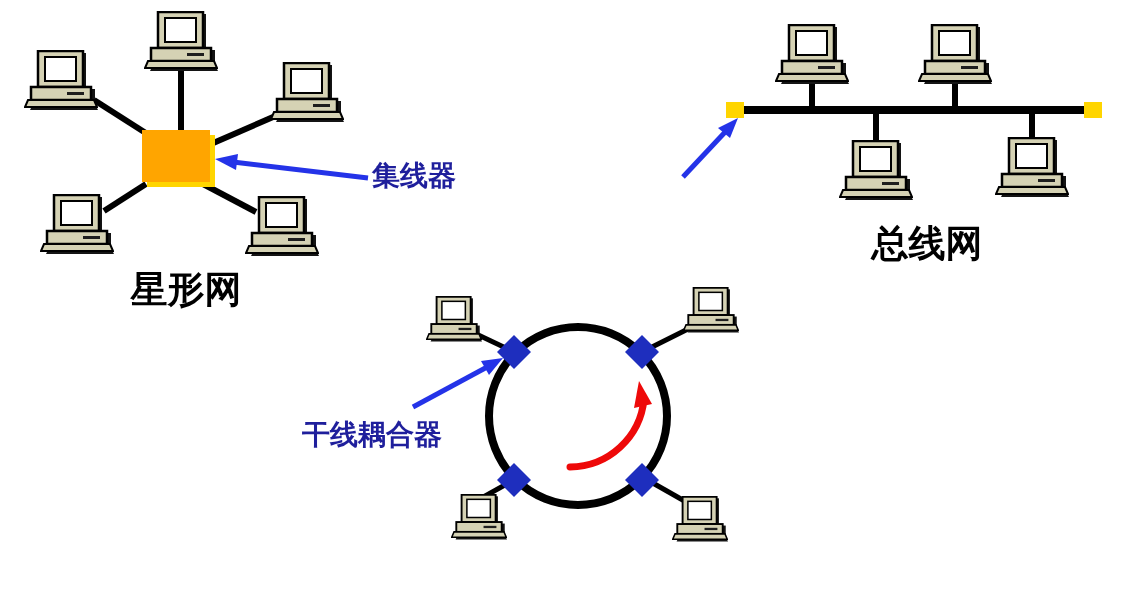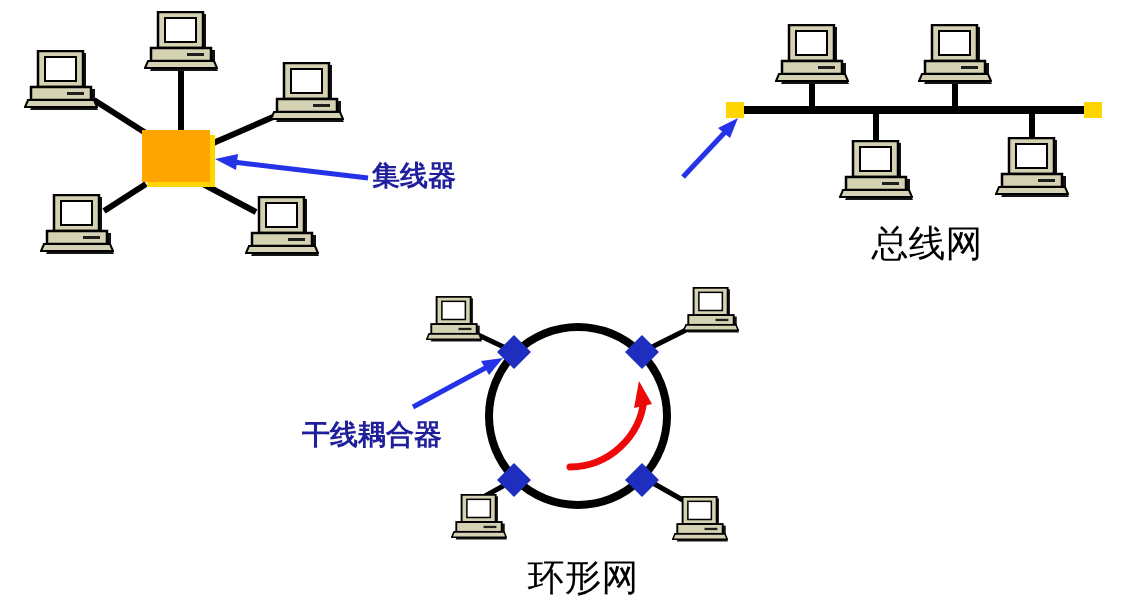--- a/index.html
+++ b/index.html
@@ -8,21 +8,21 @@
     width:1121px;height:613px;
     background:#ffffff;
     overflow:hidden;
     font-family:"DejaVu Sans","Liberation Sans",sans-serif;
   }
   .stage svg{position:absolute;left:0;top:0;}
   .title{
     position:absolute;
     transform:translateX(-50%);
     font-size:37px;
-    font-weight:normal;
+    font-weight:bold;
     color:#000000;
     white-space:nowrap;
     line-height:1.05;
   }
   .callout{
     position:absolute;
     font-size:28px;
     font-weight:bold;
     color:#1F1F9C;
     white-space:nowrap;
@@ -104,19 +104,19 @@
       <polygon points="639,381 652,404 634,408" fill="#EE0909"></polygon>
       <line x1="413" y1="407" x2="489" y2="366" stroke-width="5" fill="none" stroke="#2433E8"></line>
       <polygon points="503,358 489,375 481,361" fill="#2433E8"></polygon>
       <use href="#pc" x="426" y="296" width="56" height="47"></use>
       <use href="#pc" x="683" y="287" width="56" height="47"></use>
       <use href="#pc" x="451" y="494" width="56" height="47"></use>
       <use href="#pc" x="672" y="496" width="56" height="47"></use>
     </g>
   </svg>
 
+  <div class="title" style="left:186px; top:271px;">星形网</div>
   <div class="title" style="left:927px; top:225px;">总线网</div>
-  <div class="title" style="left:583px; top:559px;">环形网</div>
 
   <div class="callout" style="left:372px; top:161px;">集线器</div>
   <div class="callout" style="left:302px; top:420px;">干线耦合器</div>
 
 </div>
 
 </body></html>

